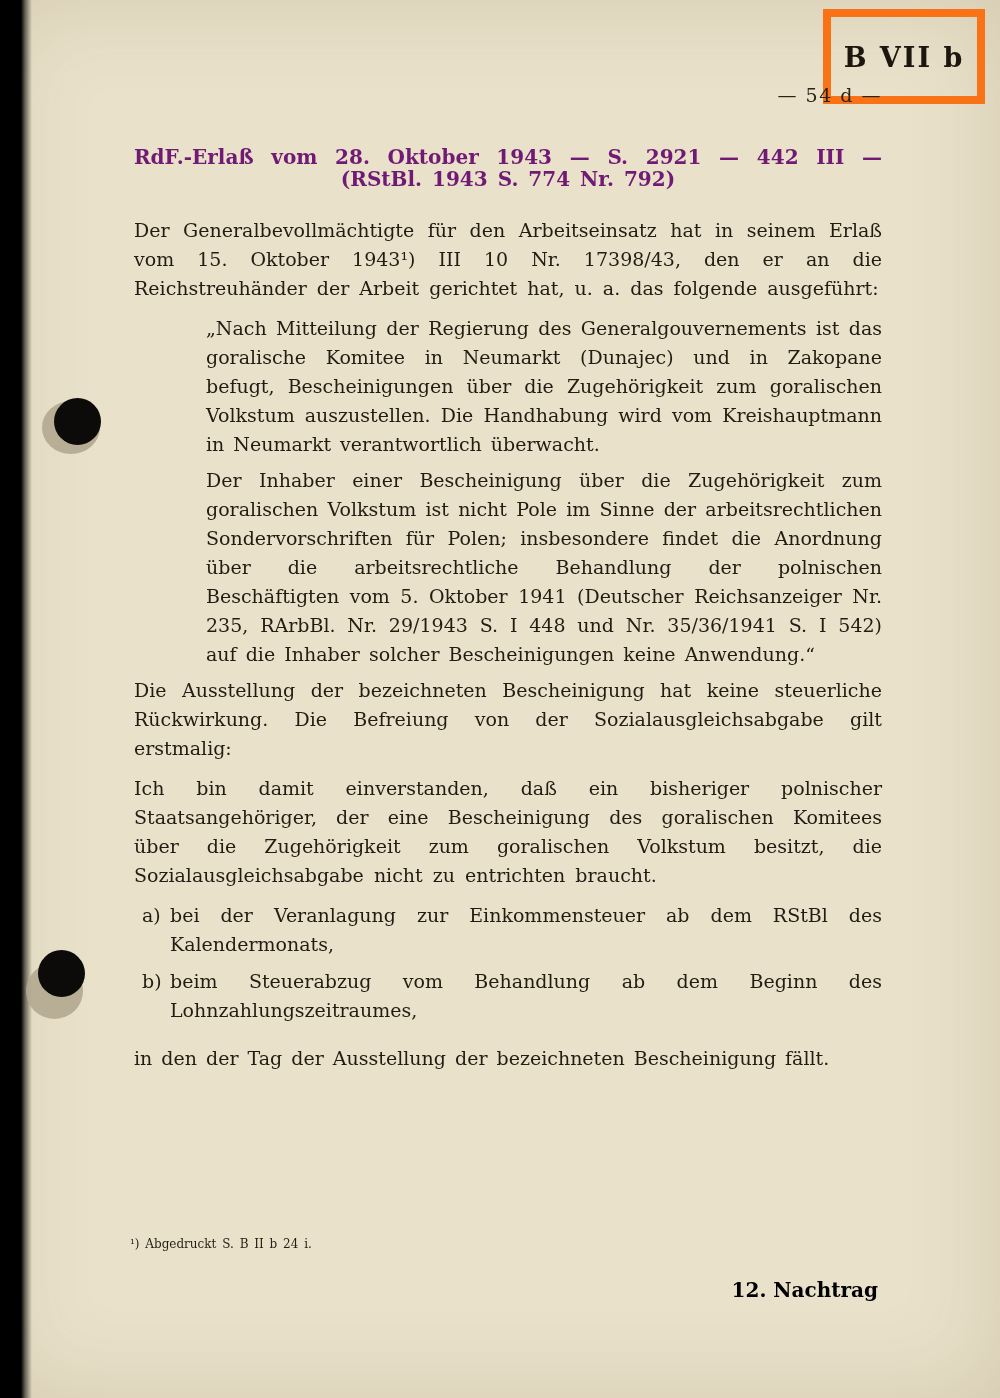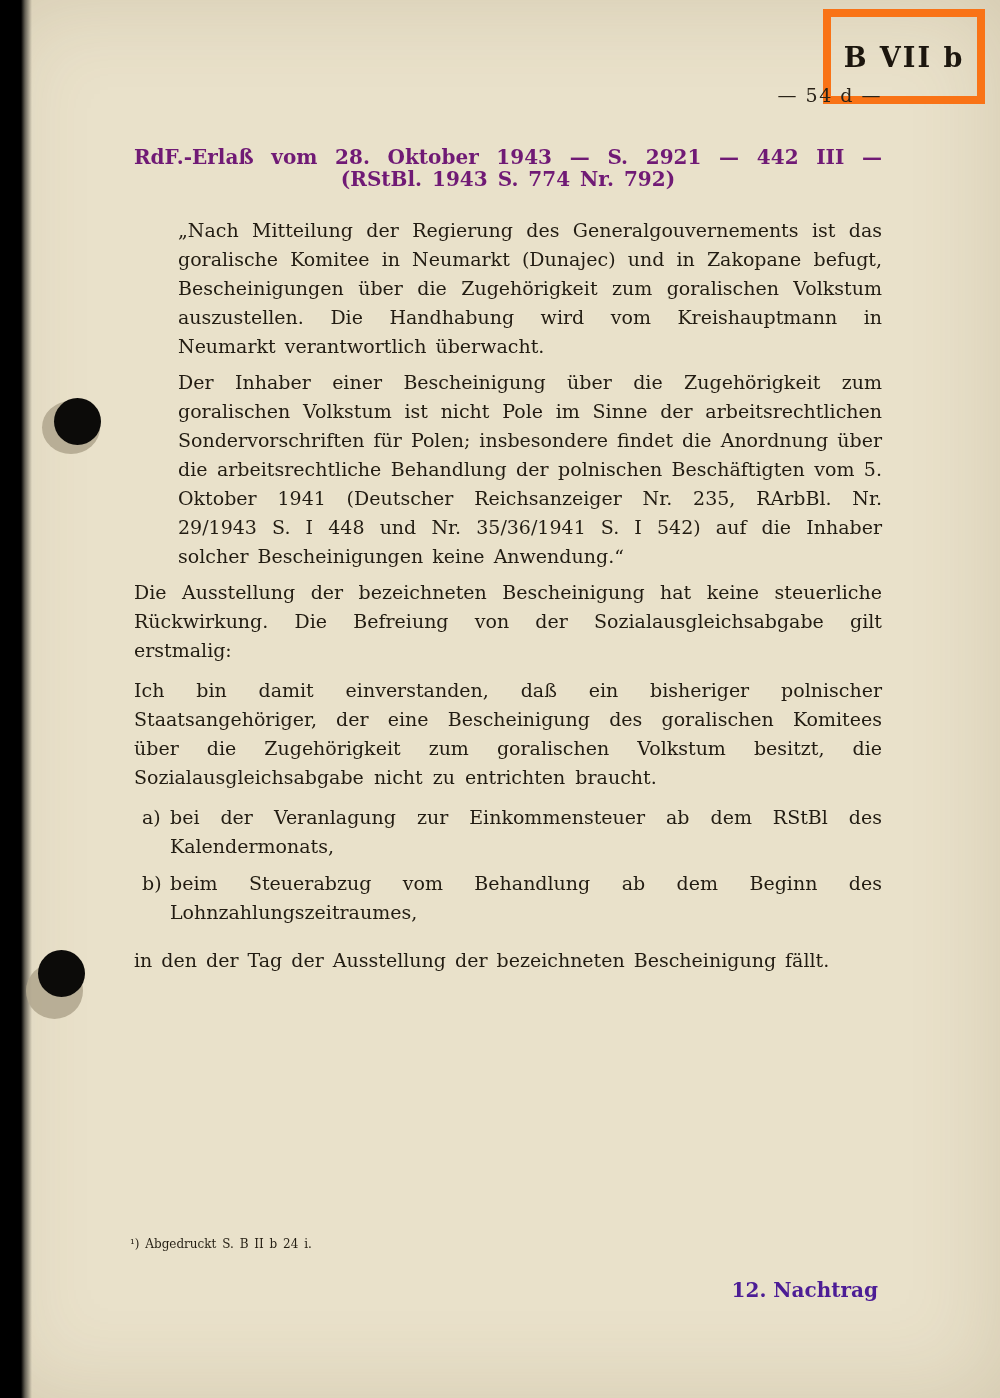--- a/index.html
+++ b/index.html
@@ -47,37 +47,37 @@
     font-size: 20px; font-weight: bold; line-height: 22px;
     text-align: justify; text-align-last: center;
     word-spacing: 3px; margin: 0 0 26px 0; color: #701a75;
   }
   .par {
     font-size: 19px; line-height: 29px;
     text-align: justify; word-spacing: 4px;
     margin: 0 0 11px 0;
   }
   .quote { margin-left: 44px; }
-  .quote .par { margin-bottom: 7px; word-spacing: 3px; }
+  .quote .par { margin-bottom: 7px; word-spacing: 3px; margin-left: 28px; }
   .list-row {
     display: flex; font-size: 19px; line-height: 29px; margin: 0 0 8px 0;
   }
   .list-marker { flex: none; width: 36px; padding-left: 8px; }
   .list-text { flex: 1; text-align: justify; word-spacing: 3px; }
   .closing {
     font-size: 19px; line-height: 29px; text-align: left;
     word-spacing: 3px; margin: 19px 0 0 0;
   }
   .footnote {
     position: absolute; left: 130px; top: 1237px;
     font-size: 12px; word-spacing: 2px; color: #241e13;
   }
   .footer {
     position: absolute; left: 0; top: 1278px; width: 878px;
-    text-align: right; font-weight: bold; font-size: 20px; color: #4c1d95;
+    text-align: right; font-weight: bold; font-size: 20px; color: #000000;
   }
   .hole-wrap { position: absolute; }
   .hole-wrap .halo {
     position: absolute; border-radius: 50%; background: #b2a990; opacity: 0.9;
   }
   .hole-wrap .hole {
     position: absolute; border-radius: 50%; background: #0c0b09;
   }
   .hole1 { left: 42px; top: 398px; width: 70px; height: 58px; }
   .hole1 .halo { left: 0; top: 3px; width: 58px; height: 53px; }
@@ -96,20 +96,21 @@
   <div class="corner-box">
     <span class="corner-label">B VII b</span>
   </div>
 
   <div class="content">
     <div class="page-number">— 54 d —</div>
 
 
     <div class="subtitle">RdF.-Erlaß vom 28. Oktober 1943 — S. 2921 — 442 III — (RStBl. 1943 S. 774 Nr. 792)</div>
 
+    <p class="par">Der Generalbevollmächtigte für den Arbeitseinsatz hat in seinem Erlaß vom 15. Oktober 1943¹) III 10 Nr. 17398/43, den er an die Reichstreuhänder der Arbeit gerichtet hat, u. a. das folgende ausgeführt:</p>
 
     <div class="quote">
       <p class="par">„Nach Mitteilung der Regierung des Generalgouvernements ist das goralische Komitee in Neumarkt (Dunajec) und in Zakopane befugt, Bescheinigungen über die Zugehörigkeit zum goralischen Volkstum auszustellen. Die Handhabung wird vom Kreishauptmann in Neumarkt verantwortlich überwacht.</p>
       <p class="par">Der Inhaber einer Bescheinigung über die Zugehörigkeit zum goralischen Volkstum ist nicht Pole im Sinne der arbeitsrechtlichen Sondervorschriften für Polen; insbesondere findet die Anordnung über die arbeitsrechtliche Behandlung der polnischen Beschäftigten vom 5. Oktober 1941 (Deutscher Reichsanzeiger Nr. 235, RArbBl. Nr. 29/1943 S. I 448 und Nr. 35/36/1941 S. I 542) auf die Inhaber solcher Bescheinigungen keine Anwendung.“</p>
     </div>
 
     <p class="par">Die Ausstellung der bezeichneten Bescheinigung hat keine steuerliche Rückwirkung. Die Befreiung von der Sozialausgleichsabgabe gilt erstmalig:</p>
 
     <p class="par">Ich bin damit einverstanden, daß ein bisheriger polnischer Staatsangehöriger, der eine Bescheinigung des goralischen Komitees über die Zugehörigkeit zum goralischen Volkstum besitzt, die Sozialausgleichsabgabe nicht zu entrichten braucht.</p>
 

